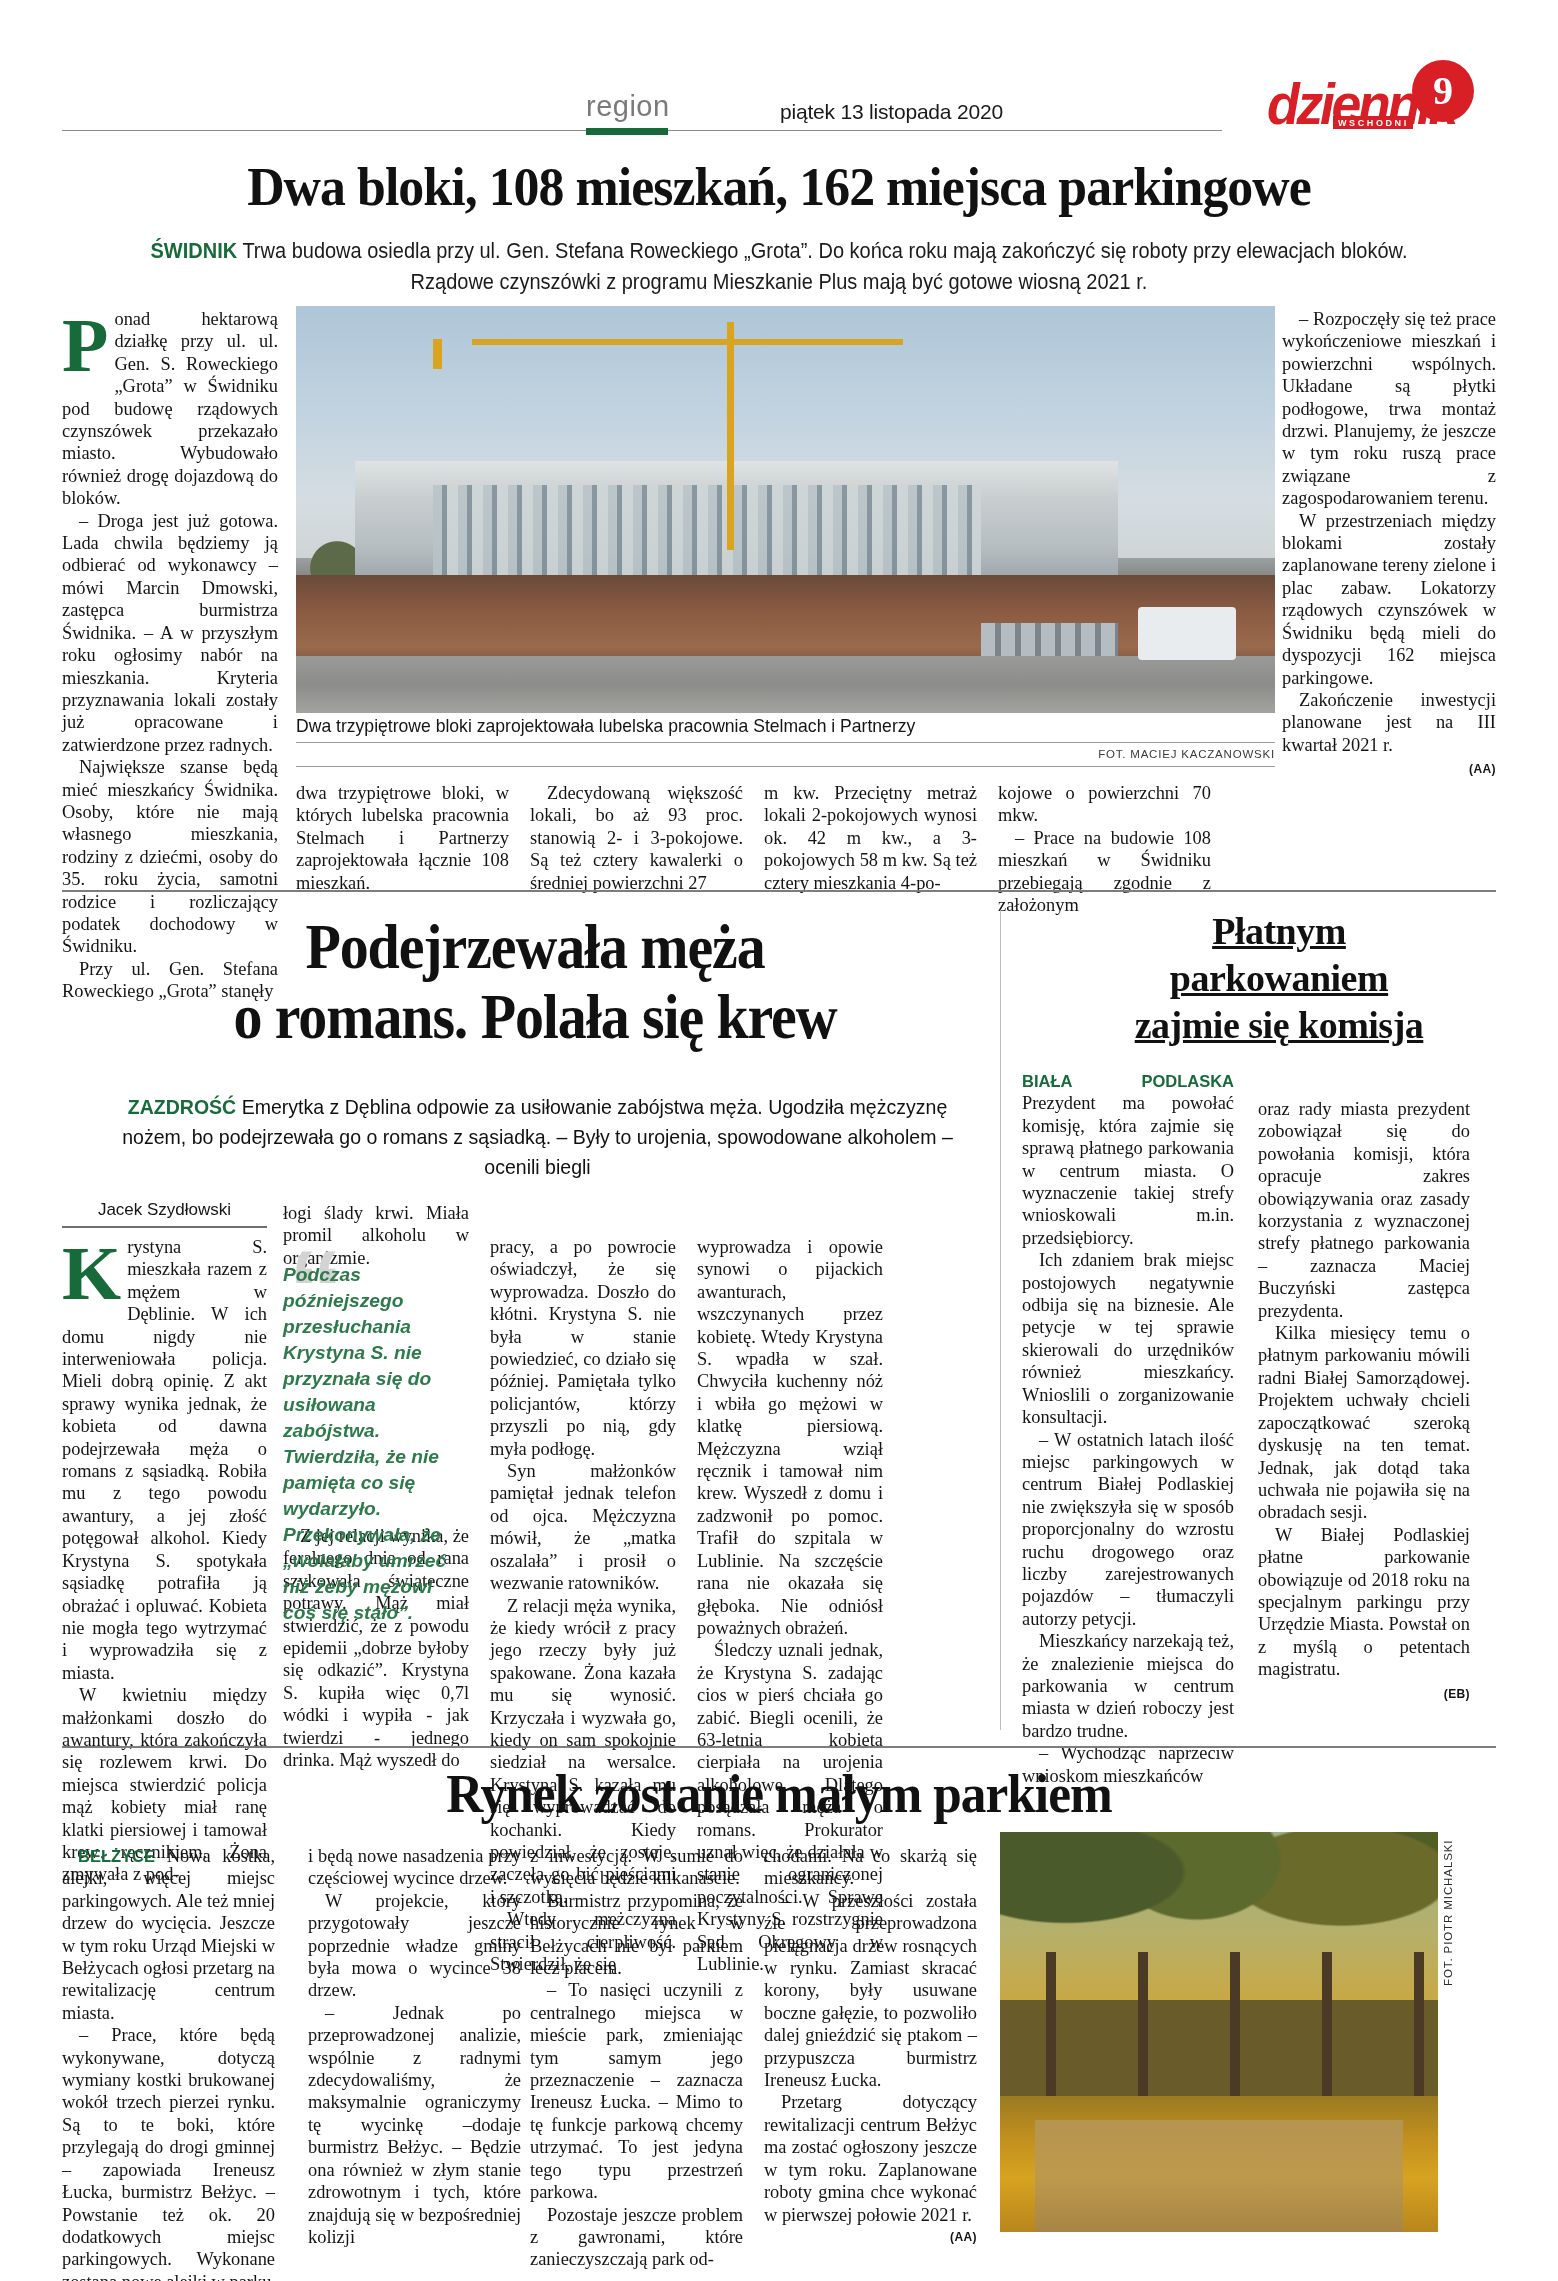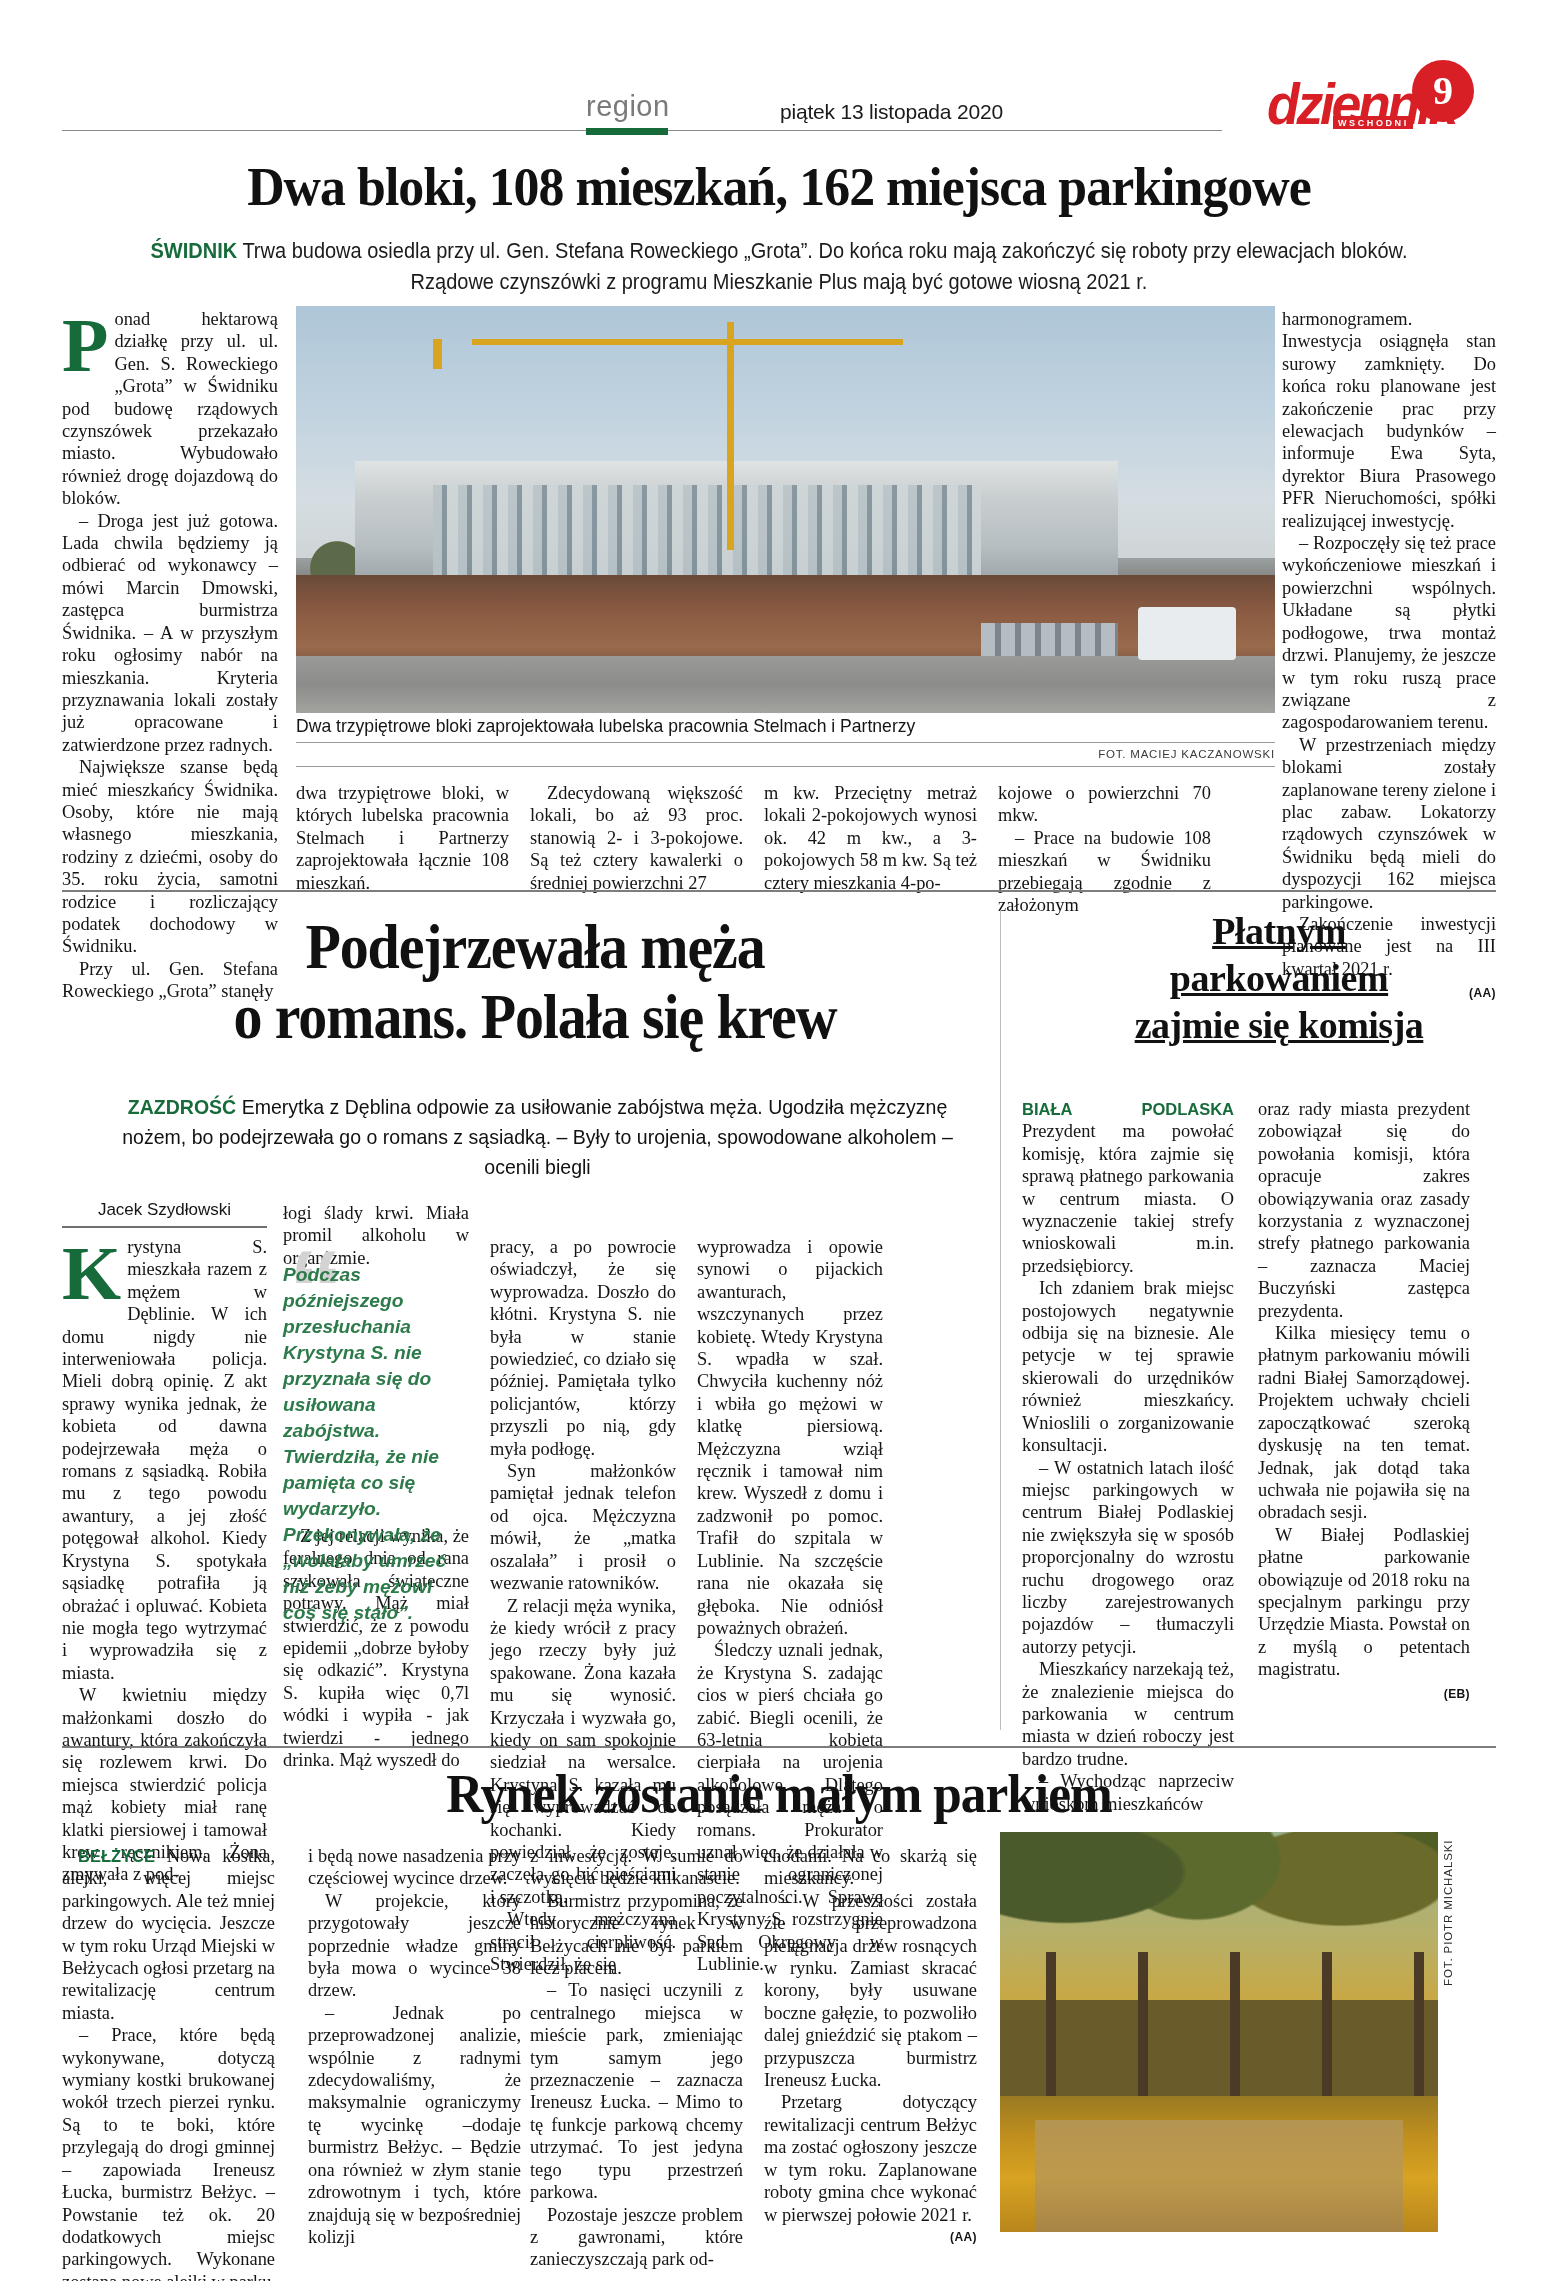--- a/index.html
+++ b/index.html
@@ -426,21 +426,20 @@
   </div>
   <div class="bodytxt" style="left:764px; top:782px; width:213px;">
     <p class="noind">m kw. Przeciętny metraż lokali 2-pokojowych wynosi ok. 42 m kw., a 3-pokojowych 58 m kw. Są też cztery mieszkania 4-po-</p>
   </div>
   <div class="bodytxt" style="left:998px; top:782px; width:213px;">
     <p class="noind">kojowe o powierzchni 70 mkw.</p>
     <p>– Prace na budowie 108 mieszkań w Świdniku przebiegają zgodnie z założonym</p>
   </div>
 
   <div class="bodytxt" style="left:1282px; top:308px; width:214px;">
-    <p class="noind">harmonogramem. Inwestycja osiągnęła stan surowy zamknięty. Do końca roku planowane jest zakończenie prac przy elewacjach budynków – informuje Ewa Syta, dyrektor Biura Prasowego PFR Nieruchomości, spółki realizującej inwestycję.</p>
     <p>– Rozpoczęły się też prace wykończeniowe mieszkań i powierzchni wspólnych. Układane są płytki podłogowe, trwa montaż drzwi. Planujemy, że jeszcze w tym roku ruszą prace związane z zagospodarowaniem terenu.</p>
     <p>W przestrzeniach między blokami zostały zaplanowane tereny zielone i plac zabaw. Lokatorzy rządowych czynszówek w Świdniku będą mieli do dyspozycji 162 miejsca parkingowe.</p>
     <p>Zakończenie inwestycji planowane jest na III kwartał 2021 r.</p>
     <p style="text-align:right;margin-top:2px;" class="sign noind">(AA)</p>
   </div>
 
   <div class="section-rule" style="left:62px; top:890px; width:1434px; height:2px;"></div>
 
   <div class="a2-headline">
     <div>Podejrzewała męża</div>
@@ -484,21 +483,21 @@
   </div>
 
   <div class="col-rule" style="left:1000px; top:910px; height:820px;"></div>
 
   <div class="a3-headline">
     <div>Płatnym</div>
     <div>parkowaniem</div>
     <div>zajmie się komisja</div>
   </div>
 
-  <div class="bodytxt" style="left:1022px; top:1098px; width:212px;">
+  <div class="bodytxt" style="left:1022px; top:1070px; width:212px;">
     <p class="noind"><span class="city-tag" style="font-family:'Liberation Sans',sans-serif;font-size:16.5px;">BIAŁA PODLASKA</span> <span>Prezydent ma powołać komisję, która zajmie się sprawą płatnego parkowania w centrum miasta. O wyznaczenie takiej strefy wnioskowali m.in. przedsiębiorcy.</span></p>
     <p>Ich zdaniem brak miejsc postojowych negatywnie odbija się na biznesie. Ale petycje w tej sprawie skierowali do urzędników również mieszkańcy. Wnioslili o zorganizowanie konsultacji.</p>
     <p>– W ostatnich latach ilość miejsc parkingowych w centrum Białej Podlaskiej nie zwiększyła się w sposób proporcjonalny do wzrostu ruchu drogowego oraz liczby zarejestrowanych pojazdów – tłumaczyli autorzy petycji.</p>
     <p>Mieszkańcy narzekają też, że znalezienie miejsca do parkowania w centrum miasta w dzień roboczy jest bardzo trudne.</p>
     <p>– Wychodząc naprzeciw wnioskom mieszkańców</p>
   </div>
 
   <div class="bodytxt" style="left:1258px; top:1098px; width:212px;">
     <p class="noind">oraz rady miasta prezydent zobowiązał się do powołania komisji, która opracuje zakres obowiązywania oraz zasady korzystania z wyznaczonej strefy płatnego parkowania – zaznacza Maciej Buczyński zastępca prezydenta.</p>
     <p>Kilka miesięcy temu o płatnym parkowaniu mówili radni Białej Samorządowej. Projektem uchwały chcieli zapoczątkować szeroką dyskusję na ten temat. Jednak, jak dotąd taka uchwała nie pojawiła się na obradach sesji.</p>

